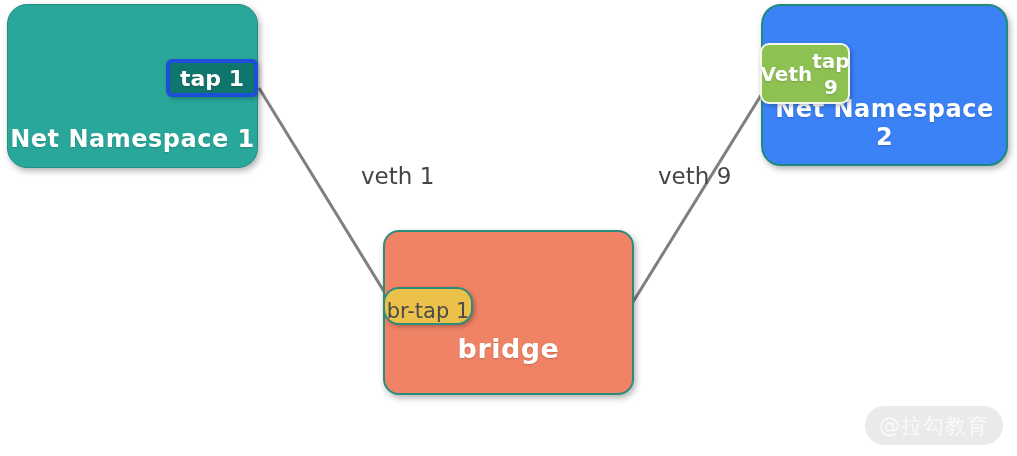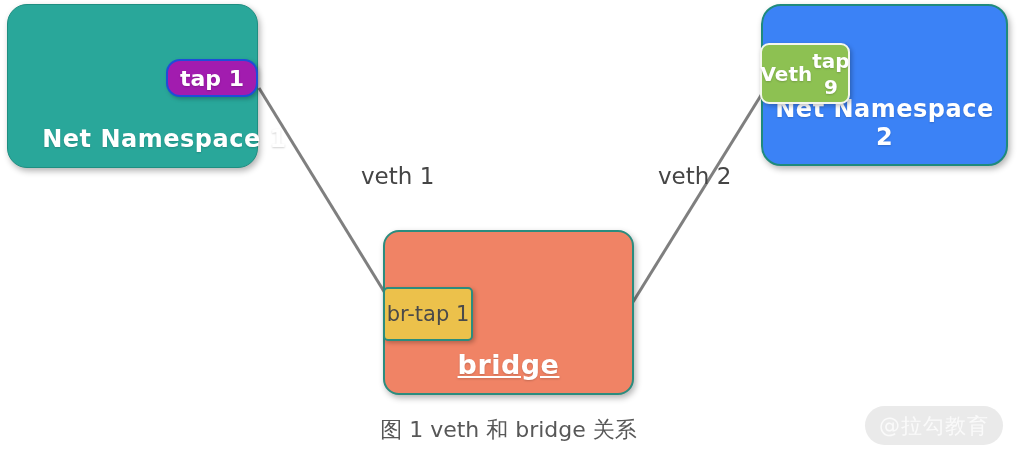--- a/index.html
+++ b/index.html
@@ -28,77 +28,78 @@
     font-weight: bold;
     letter-spacing: 0.5px;
     text-shadow: 0 1px 2px rgba(0,0,0,0.18);
   }
 
   .ns1 {
     left: 7px; top: 4px; width: 251px; height: 164px;
     background: #29A79A;
     border: 1px solid #1E8E81;
   }
-  .ns1 .node-label { bottom: 14px; font-size: 24px; margin-left: 32px; }
+  .ns1 .node-label { bottom: 14px; font-size: 24px; }
 
   .ns2 {
     left: 761px; top: 4px; width: 247px; height: 162px;
     background: #3b82f6;
     border: 2px solid #1F8A7C;
   }
   .ns2 .node-label { bottom: 13px; font-size: 24px; }
 
   .bridge {
     left: 383px; top: 230px; width: 251px; height: 165px;
     background: #F08365;
     border: 2px solid #2B8C7E;
     border-radius: 16px;
   }
-  .bridge .node-label { bottom: 13px; font-size: 27px; text-decoration: underline; }
+  .bridge .node-label { bottom: 29px; font-size: 27px; }
 
   .port {
     position: absolute;
     display: flex;
     align-items: center;
     justify-content: center;
     text-align: center;
     font-weight: bold;
     box-shadow: 2px 2px 4px rgba(0,0,0,0.25);
   }
 
   .tap1 {
     left: 166px; top: 59px; width: 92px; height: 38px;
-    background: #a21caf;
-    border: 2px solid #1d4ed8;
-    border-radius: 14px;
+    background: #0f766e;
+    border: 4px solid #1d4ed8;
+    border-radius: 6px;
     color: #ffffff;
     font-size: 22px;
     text-shadow: 0 1px 2px rgba(0,0,0,0.2);
   }
 
   .veth-tap2 {
     left: 760px; top: 43px; width: 90px; height: 61px;
     background: #8DC152;
     border: 2px solid #F4F7EE;
     border-radius: 9px;
     color: #ffffff;
     font-size: 20px;
     line-height: 26px;
     flex-direction: row;
     text-shadow: 0 1px 2px rgba(0,0,0,0.18);
   }
 
   .br-tap {
-    top: 287px; width: 90px; height: 54px;
+    top: 287px; width: 90px; height: 38px;
     background: #ECC14B;
     border: 2px solid #2B8C7E;
-    border-radius: 5px;
+    border-radius: 16px;
     color: #4A4A4A;
     font-size: 21px;
     font-weight: normal;
+    align-items: flex-end;
   }
   .br-tap1 { left: 383px; }
   .br-tap2 { left: 543px; }
 
   .connector-layer {
     position: absolute;
     left: 0; top: 0; width: 1017px; height: 456px;
     pointer-events: none;
   }
 
@@ -162,21 +163,20 @@
   <div class="node bridge">
     <div class="node-label">bridge</div>
   </div>
 
   <div class="port br-tap br-tap1">
     <span>br-tap 1</span>
   </div>
 
 
   <div class="edge-label edge-label-veth1">veth 1</div>
-  <div class="edge-label edge-label-veth2">veth 2</div>
+  <div class="edge-label edge-label-veth2">veth 9</div>
 
-  <div class="caption">图 1 veth 和 bridge 关系</div>
 
   <div class="watermark">
     <span>@拉勾教育</span>
   </div>
 
 </div>
 
 </body></html>

